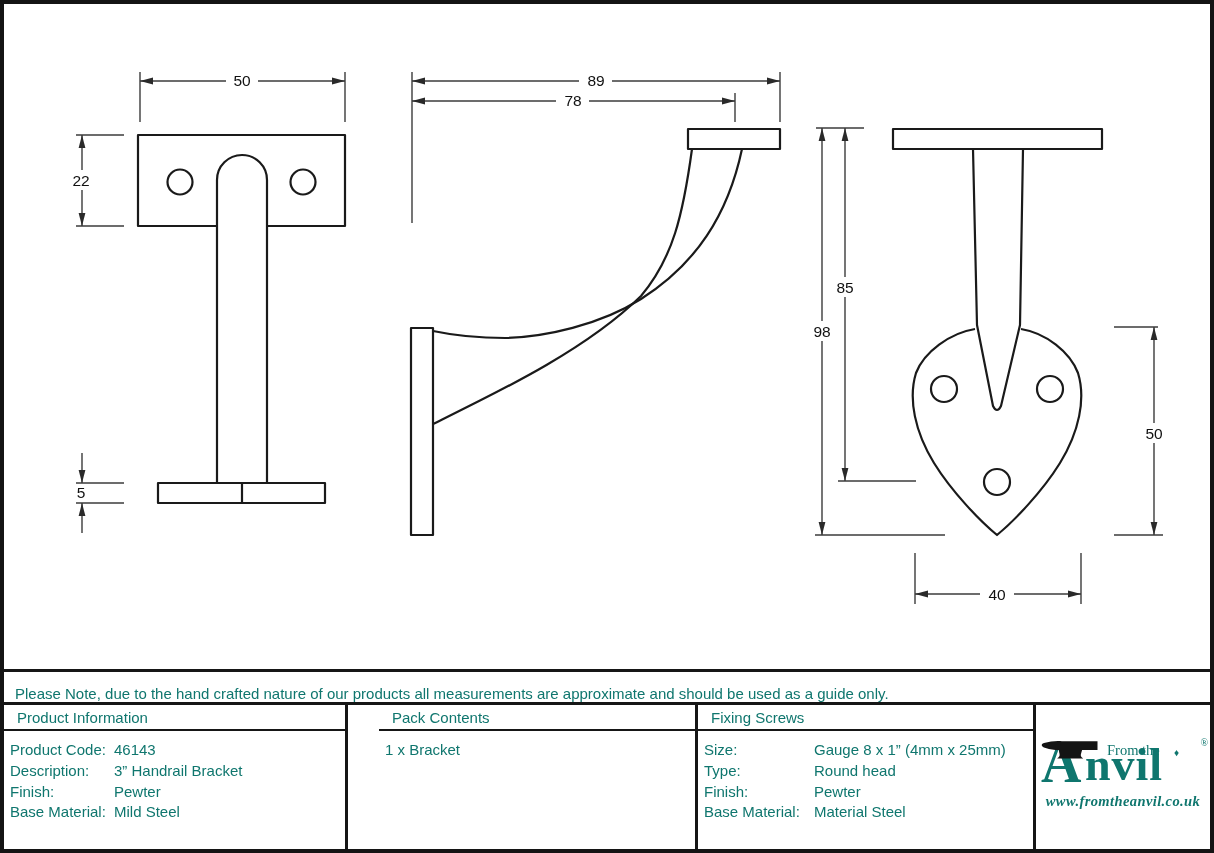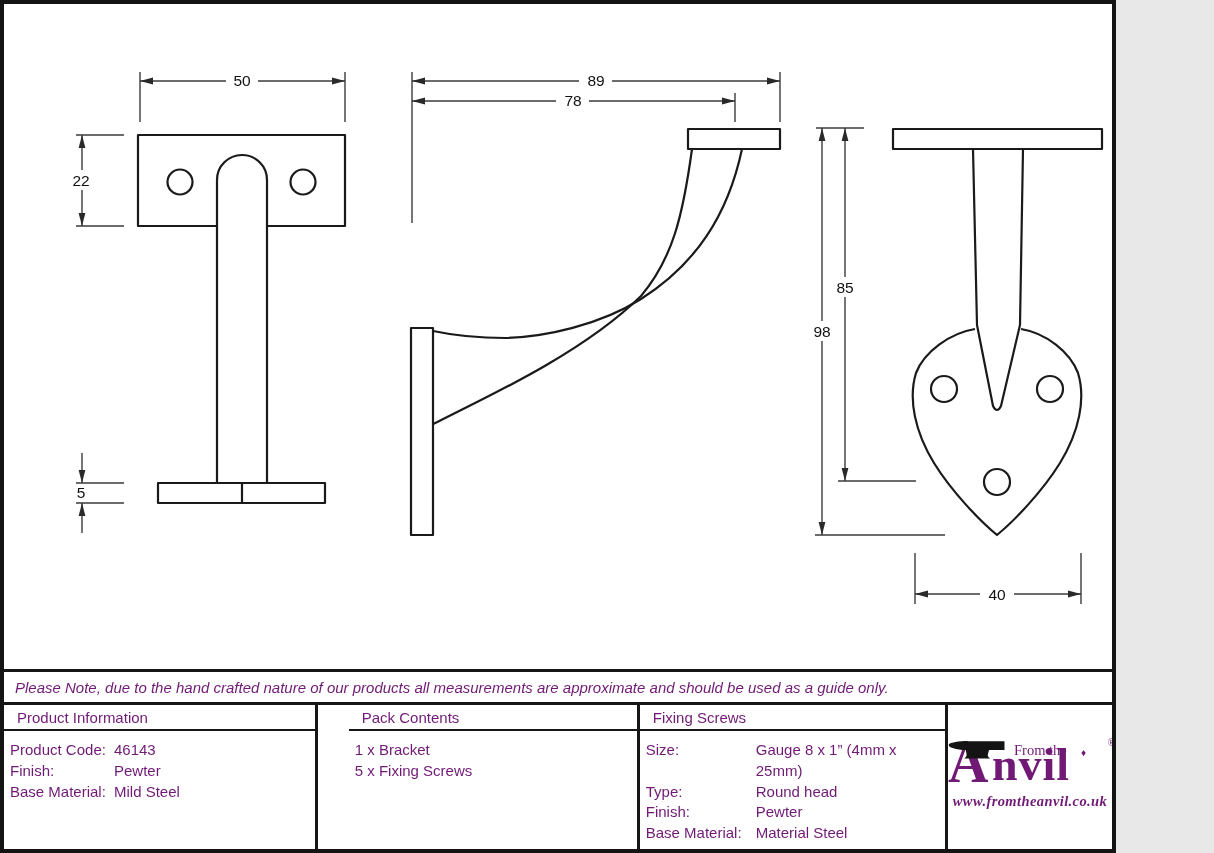--- a/index.html
+++ b/index.html
@@ -1,21 +1,21 @@
 <!DOCTYPE html>
 <html><head>
 <meta charset="utf-8">
 <style>
   html,body{margin:0;padding:0;background:#e8e8e8;}
   .page{
     position:relative;
-    width:1116px;height:853px;
+    width:1214px;height:853px;
     background:#ffffff;
     font-family:"Liberation Sans", sans-serif;
-    color:#701a75;
+    color:#0f766e;
     overflow:hidden;
     box-sizing:border-box;
   }
   .frame{
     position:absolute;inset:0;
     border:4px solid #141414;
     pointer-events:none;
     box-sizing:border-box;
   }
   svg.drawing{position:absolute;left:0;top:0;}
@@ -28,25 +28,24 @@
 
   .bottom{
     position:absolute;left:4px;right:4px;top:669px;bottom:4px;
     border-top:3px solid #161616;
     display:flex;flex-direction:column;
     box-sizing:border-box;
   }
   .note-row{
     flex:none;height:33px;
     border-bottom:3px solid #161616;
-    display:flex;align-items:center;
+    display:flex;align-items:flex-end;
     padding:0 11px;
     font-size:15px;
     box-sizing:border-box;
-    font-style:italic;
   }
   .cols{flex:1;display:flex;min-height:0;}
   .col{box-sizing:border-box;}
   .col1{width:344px;border-right:3px solid #161616;}
   .col2{width:319px;border-right:3px solid #161616;margin-left:31px;}
   .col3{width:338px;border-right:3px solid #161616;}
   .col4{flex:1;display:flex;align-items:center;justify-content:center;}
   .col-header{
     height:26px;box-sizing:border-box;
     border-bottom:2px solid #161616;
@@ -193,35 +192,38 @@
     <div class="cols">
 
       <div class="col col1">
         <div class="col-header">Product Information</div>
         <div class="col-body">
           <div class="kv">
             <span class="k">Product Code:</span>
             <span class="v">46143</span>
           </div>
           <div class="kv">
+            <span class="k">Description:</span>
+            <span class="v">3” Handrail Bracket</span>
+          </div>
+          <div class="kv">
             <span class="k">Finish:</span>
             <span class="v">Pewter</span>
           </div>
           <div class="kv">
             <span class="k">Base Material:</span>
             <span class="v">Mild Steel</span>
           </div>
         </div>
       </div>
 
       <div class="col col2">
         <div class="col-header">Pack Contents</div>
         <div class="col-body">
           <div class="li">1 x Bracket</div>
-          <div class="li">5 x Fixing Screws</div>
         </div>
       </div>
 
       <div class="col col3">
         <div class="col-header">Fixing Screws</div>
         <div class="col-body">
           <div class="kv">
             <span class="k">Size:</span>
             <span class="v">Gauge 8 x 1” (4mm x 25mm)</span>
           </div>

